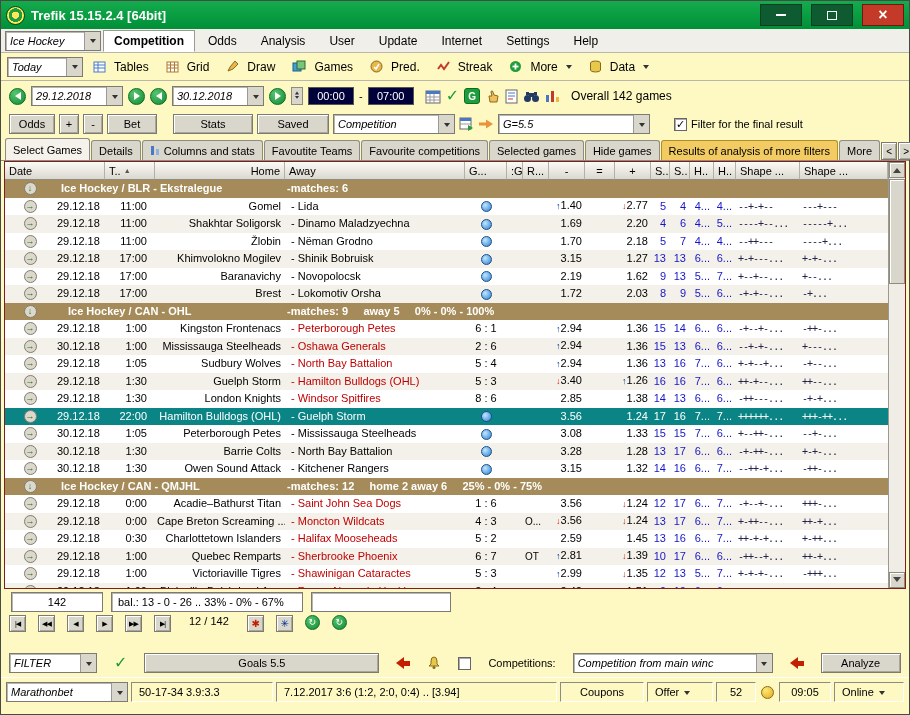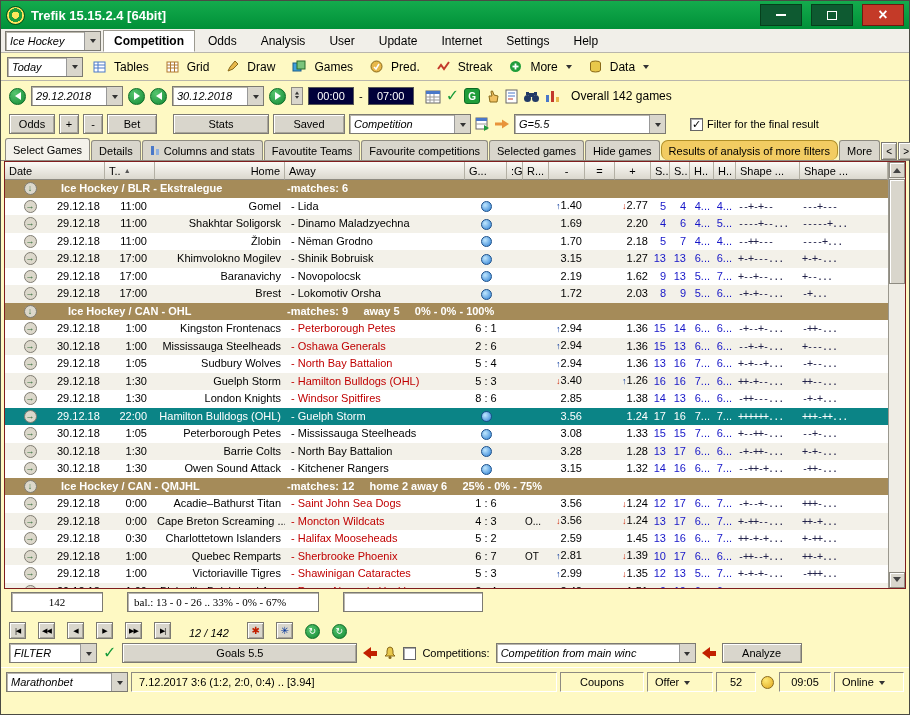--- a/index.html
+++ b/index.html
@@ -55,21 +55,21 @@
   
   .controls { height:26px; display:flex; align-items:center; gap:4px; padding:0 8px; flex:none; }
   .sq { width:20px; padding:0; }
   .lbl { font-size:11px; white-space:nowrap; }
 
   
   .tabsrow { height:24px; display:flex; align-items:flex-end; padding:0 4px; border-bottom:1px solid #8e8b81; flex:none; }
   .tab { height:20px; display:inline-flex; align-items:center; gap:4px; padding:0 7px; font-size:11px; background:#D9D6CC; border:1px solid #8e8b81; border-bottom:none; border-radius:3px 3px 0 0; margin-right:1px; white-space:nowrap; }
   .t-label { white-space:nowrap; }
   .tab.active { background:#F4F2EB; height:22px; }
-  .tab.hl { background:#F2CC62; border-color:#b08f28;border-radius:7px; }
+  .tab.hl { background:#F2CC62; border-color:#b08f28; }
   .tabscroll { margin-left:auto; display:flex; gap:1px; align-items:center; }
   .tsb { width:16px; height:18px; padding:0; font-size:10px; }
 
   
   .tablewrap { height:428px; display:flex; border:1px solid #7f1d1d; margin:0 3px; background:#fff; flex:none; overflow:hidden; }
   .tmain { flex:1; overflow:hidden; display:flex; flex-direction:column; }
   .thead, .trow { display:grid; grid-template-columns:50px 50px 50px 130px 180px 42px 16px 26px 36px 30px 36px 19px 20px 24px 22px 64px 1fr; }
   .thead { height:18px; flex:none; }
   .th { background:linear-gradient(#FBFAF6,#DBD8CE); border-right:1px solid #b3b0a4; border-bottom:1px solid #8e8b81; font-size:11px; display:flex; align-items:center; padding:0 4px; overflow:hidden; white-space:nowrap; }
   .th.hc { justify-content:center; }
@@ -102,35 +102,35 @@
   .globe { width:11px; height:11px; border-radius:50%; border:1px solid #1a4f8a; display:inline-block; vertical-align:middle;
            background:radial-gradient(circle at 35% 35%, #bfe7ff, #2d7fd3); }
   .vscroll { width:17px; background:#EFEDE5; border-left:1px solid #9b988e; position:relative; flex:none; }
   .sbtn { position:absolute; left:0; width:16px; height:16px; background:#D9D6CC; border:1px solid #8e8b81; box-shadow:inset 1px 1px 0 #fff; display:flex; align-items:center; justify-content:center; }
   .sbtn.up { top:0; } .sbtn.down { bottom:0; }
   .stri-u { width:0;height:0;border:4px solid transparent;border-bottom:5px solid #444;margin-bottom:3px; }
   .stri-d { width:0;height:0;border:4px solid transparent;border-top:5px solid #444;margin-top:3px; }
   .sthumb { position:absolute; top:17px; left:0; width:16px; height:105px; background:#D9D6CC; border:1px solid #8e8b81; box-shadow:inset 1px 1px 0 #fff; }
 
   
-  .summaryrow { height:26px; display:flex; align-items:center; gap:24px; padding:0 10px; flex:none;font-family:Liberation Serif, serif; }
+  .summaryrow { height:26px; display:flex; align-items:center; gap:8px; padding:0 10px; flex:none; }
   .sumbox { background:#fff; border:1px solid #7c7a72; box-shadow:inset 1px 1px 0 #b9b6ac; height:20px; display:flex; align-items:center; padding:0 6px; font-size:11px; white-space:nowrap; overflow:hidden; }
   .sb1 { width:92px; justify-content:center; }
   .sb2 { width:192px; }
   .sb3 { width:140px; }
-  .navrow { height:24px; display:flex; align-items:flex-end; gap:12px; padding:0 8px; flex:none;font-style:italic; }
+  .navrow { height:24px; display:flex; align-items:flex-start; gap:12px; padding:0 8px; flex:none; }
   .nbtn { width:17px; height:17px; padding:0; font-size:7px; letter-spacing:-1px; }
   .npos { margin:0 6px; font-size:11px; white-space:nowrap; }
   .star1 { color:#C22000; font-size:10px; }
   .star2 { color:#00339A; font-size:10px; }
   .grefresh { width:15px; height:15px; border-radius:50%; border:1px solid #0a6a26; color:#fff; font-size:9px; line-height:13px; text-align:center;
               background:radial-gradient(circle at 35% 30%, #57c56f, #128a34); flex:none; }
 
   
-  .filterrow { height:28px; display:flex; align-items:center; gap:6px; padding:0 8px; margin-top:0; flex:none; }
+  .filterrow { height:28px; display:flex; align-items:center; gap:17px; padding:0 8px; margin-top:10px; flex:none; }
   .goalsbtn { width:235px; }
   .redarrow { display:flex; align-items:center; flex:none; }
   .redarrow .tri { width:0;height:0;border:6px solid transparent;border-right:8px solid #C22000;border-left:none; }
   .redarrow .tail { width:6px;height:5px;background:#C22000; }
 
   
   .statusbar { height:29px; display:flex; align-items:center; gap:3px; padding:0 5px; border-top:1px solid #fff; flex:none; }
   .sp { border:1px solid; border-color:#8e8b81 #fff #fff #8e8b81; height:20px; display:flex; align-items:center; padding:0 7px; font-size:11px; white-space:nowrap; overflow:hidden; }
   .ball { width:13px; height:13px; border-radius:50%; border:1px solid #8a6a1a; background:radial-gradient(circle at 35% 30%, #ffe973, #e0a820); flex:none; margin:0 2px; }
 </style>
@@ -334,21 +334,21 @@
       </span>
     <span class="overall">Overall 142 games</span>
   </div>
 
   <div class="controls">
     <span class="btn" style="width:46px">Odds</span>
     <span class="btn sq">+</span>
     <span class="btn sq">-</span>
     <span class="btn" style="width:50px">Bet</span>
     <span style="width:8px"></span>
-    <span class="btn" style="width:96px">Stats</span>
+    <span class="btn" style="width:80px">Stats</span>
     <span class="btn" style="width:72px">Saved</span>
     <span class="combo" style="width:122px">
       <span class="cv">Competition</span>
       <span class="cb">
           <span class="dda"></span>
         </span>
     </span>
     <span class="dicon">
         <svg width="15" height="14">
           <rect x="1" y="1" width="11" height="11" fill="#fff" stroke="#666"></rect>
@@ -969,20 +969,21 @@
     <span class="btn" style="width:80px">Analyze</span>
   </div>
 
   <div class="statusbar">
     <span class="combo" style="width:122px">
       <span class="cv">Marathonbet</span>
       <span class="cb">
           <span class="dda"></span>
         </span>
     </span>
+    <span class="sp" style="width:142px">50-17-34  3.9:3.3</span>
     <span class="sp" style="flex:1">7.12.2017 3:6 (1:2, 2:0, 0:4) .. [3.94]</span>
     <span class="sp" style="width:84px;justify-content:center">Coupons</span>
     <span class="sp" style="width:66px">
         <span>Offer</span>
         <span class="dda" style="margin-left:5px"></span>
       </span>
     <span class="sp" style="width:40px;justify-content:center">52</span>
     <span class="ball"></span>
     <span class="sp" style="width:52px;justify-content:center">09:05</span>
     <span class="sp" style="width:70px">

